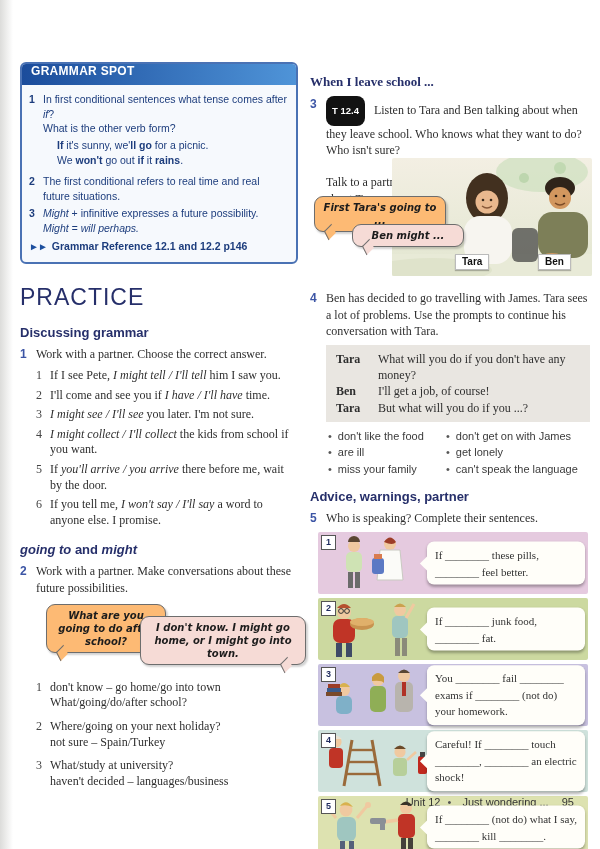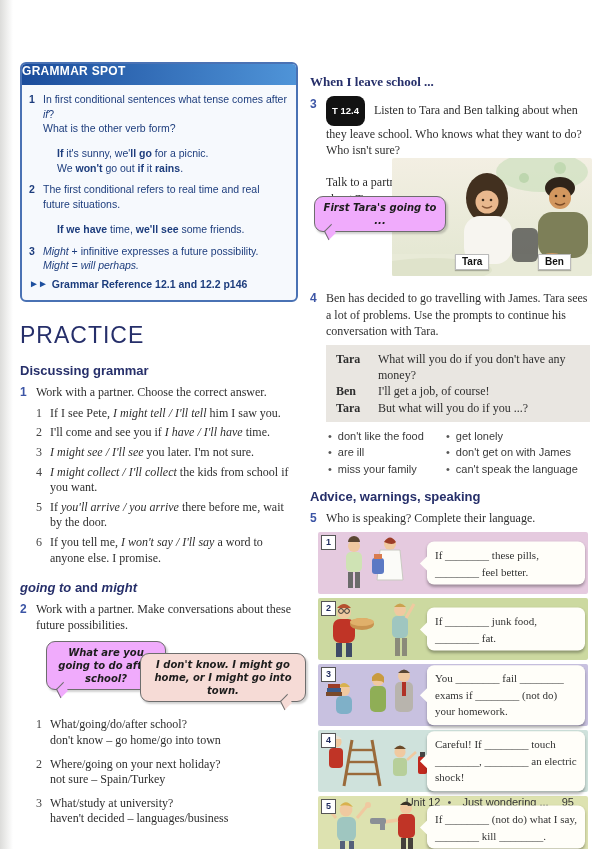--- a/index.html
+++ b/index.html
@@ -7,28 +7,28 @@
         font-family:"Liberation Serif",serif;color:#2e2e2e;}
   .edge-left{position:absolute;left:0;top:0;bottom:0;width:13px;
         background:linear-gradient(90deg,#dcdcda,#ffffff);}
 
   
   .col-left{position:absolute;left:20px;top:62px;width:278px;}
   .col-right{position:absolute;left:310px;top:58px;width:282px;}
 
   
   .gs{border:2px solid #4a72b4;border-radius:6px;background:#f6f9fd;overflow:hidden;}
-  .gs-head{height:21px;line-height:21px;color:#fff;
+  .gs-head{height:21px;line-height:21px;padding-left:9px;color:#fff;
         font:bold 12px "Liberation Sans",sans-serif;letter-spacing:.3px;
         background:linear-gradient(90deg,#1b4c9b,#4f94d8);}
   .gs-body{padding:7px 8px 8px 7px;color:#1d3d7d;
         font:10.5px/1.4 "Liberation Sans",sans-serif;}
   .gs-item{display:flex;margin-bottom:2px;}
   .gs-num{width:14px;flex:none;font-weight:bold;}
-  .gs-ex{margin:10px 0 5px 14px;}
+  .gs-ex{margin:2px 0 5px 14px;}
   .gs-ref{display:flex;align-items:center;font-weight:bold;margin-top:4px;}
   .gs-ref .arrows{color:#1d4f9e;margin-right:5px;font-size:10px;letter-spacing:-1px;}
 
   
   .h-practice{margin:20px 0 0 0;font:400 23px "Liberation Sans",sans-serif;
         color:#262f6a;letter-spacing:1px;}
   .h-sub{margin:14px 0 6px 0;font:bold 13px "Liberation Sans",sans-serif;color:#262f6a;}
   .h-sub i{font-style:italic;}
 
   
@@ -36,21 +36,21 @@
   .exnum{width:16px;flex:none;color:#3c55a5;font:bold 12px "Liberation Sans",sans-serif;padding-top:1px;}
   .extext{flex:1;}
   .subitems{margin-left:16px;}
   .subitem{display:flex;font-size:12px;line-height:1.3;margin-bottom:4px;}
   .subnum{width:14px;flex:none;color:#444;}
   .qa .q{display:block;}
   .qa{margin-bottom:8px;}
 
   
   .bubble-zone{position:relative;height:78px;margin-top:6px;}
-  .bub{position:absolute;border:1.5px solid #6d6d6d;border-radius:9px;background:#f0abfc;
+  .bub{position:absolute;border:1.5px solid #6d6d6d;border-radius:9px;background:#fdba74;
         padding:4px 7px;font:bold italic 10px/1.3 "DejaVu Sans",sans-serif;color:#1c1c1c;
         box-shadow:1.5px 2px 2px rgba(0,0,0,.18);text-align:center;}
   .bub:after{content:"";position:absolute;width:9px;height:9px;background:inherit;
         transform:rotate(63deg) skewX(18deg);bottom:-6px;
         border-left:1.5px solid #6d6d6d;border-bottom:1.5px solid #6d6d6d;}
   .bub.tail-l:after{left:10px;}
   .bub.tail-r:after{right:14px;}
   .bub.pink{background:#f6dbd6;}
 
   
@@ -117,23 +117,20 @@
             <div class="gs-ex">
               <b>If</b><span> it's sunny, we'</span><b>ll go</b><span> for a picnic.</span><br>
               <span>We </span><b>won't</b><span> go out </span><b>if</b><span> it </span><b>rains</b><span>.</span>
             </div>
           </div>
         </div>
         <div class="gs-item">
           <span class="gs-num">2</span>
           <div>
             <span>The first conditional refers to real time and real future situations.</span>
-            <div class="gs-ex">
-              <b>If we have</b><span> time, </span><b>we'll see</b><span> some friends.</span>
-            </div>
           </div>
         </div>
         <div class="gs-item">
           <span class="gs-num">3</span>
           <div>
             <i>Might</i><span> + infinitive expresses a future possibility.</span>
             <br><i>Might = will perhaps.</i>
           </div>
         </div>
         <div class="gs-ref">
@@ -188,22 +185,22 @@
 
     <div class="bubble-zone">
       <div class="bub tail-l" style="left:26px;top:2px;width:104px;">What are you going to do after school?</div>
       <div class="bub pink tail-r" style="left:120px;top:14px;width:150px;">I don't know. I might go home, or I might go into town.</div>
     </div>
 
     <div class="subitems">
       <div class="subitem qa">
         <span class="subnum">1</span>
         <div>
+            <span class="q">don't know – go home/go into town</span>
             <span class="q">What/going/do/after school?</span>
-            <span class="q">don't know – go home/go into town</span>
           </div>
       </div>
       <div class="subitem qa">
         <span class="subnum">2</span>
         <div>
             <span class="q">Where/going on your next holiday?</span>
             <span class="q">not sure – Spain/Turkey</span>
           </div>
       </div>
       <div class="subitem qa">
@@ -261,20 +258,21 @@
           <path d="M163 45 q5 4 10 0" stroke="#7c4c28" stroke-width="1.4" fill="none"></path>
           <circle cx="164" cy="38" r="1.3" fill="#2a1c10"></circle>
             <circle cx="172" cy="38" r="1.3" fill="#2a1c10"></circle>
           <rect x="146" y="54" width="50" height="46" rx="14" fill="#7d7f58"></rect>
           <ellipse cx="160" cy="102" rx="13" ry="7" fill="#d2975f"></ellipse>
           <rect x="120" y="70" width="26" height="34" rx="6" fill="#3c3c3c" opacity="0.7"></rect>
         </svg>
       </div>
 
       <div class="bub tail-l pb1">First Tara's going to ...</div>
+      <div class="bub pink tail-l pb2">Ben might ...</div>
 
       <div class="nametag" style="left:145px;top:96px;">Tara</div>
       <div class="nametag" style="left:228px;top:96px;">Ben</div>
     </div>
 
     <div class="ex" style="margin-top:8px;">
       <span class="exnum">4</span>
       <div class="extext">Ben has decided to go travelling with James. Tara sees a lot of problems. Use the prompts to continue his conversation with Tara.</div>
     </div>
 
@@ -293,31 +291,31 @@
       </div>
     </div>
 
     <div class="prompts">
       <div class="pcol1">
         <div class="prompt">don't like the food</div>
         <div class="prompt">are ill</div>
         <div class="prompt">miss your family</div>
       </div>
       <div>
+        <div class="prompt">don't get on with James</div>
         <div class="prompt">get lonely</div>
-        <div class="prompt">don't get on with James</div>
         <div class="prompt">can't speak the language</div>
       </div>
     </div>
 
-    <div class="h-sub" style="margin-top:12px;">Advice, warnings, speaking</div>
+    <div class="h-sub" style="margin-top:12px;">Advice, warnings, partner</div>
 
     <div class="ex">
       <span class="exnum">5</span>
-      <div class="extext">Who is speaking? Complete their language.</div>
+      <div class="extext">Who is speaking? Complete their sentences.</div>
     </div>
 
     <div class="panel p1">
       <span class="pnum">1</span>
       <svg class="part" viewBox="0 0 118 62">
         <circle cx="36" cy="14" r="6" fill="#f0c9a0"></circle>
           <path d="M30 10 a6 6 0 0 1 12 0z" fill="#5a4632"></path>
         <rect x="28" y="20" width="16" height="20" rx="5" fill="#cfe3b4"></rect>
         <rect x="30" y="40" width="5" height="16" fill="#6b6b6b"></rect>
           <rect x="37" y="40" width="5" height="16" fill="#6b6b6b"></rect>

